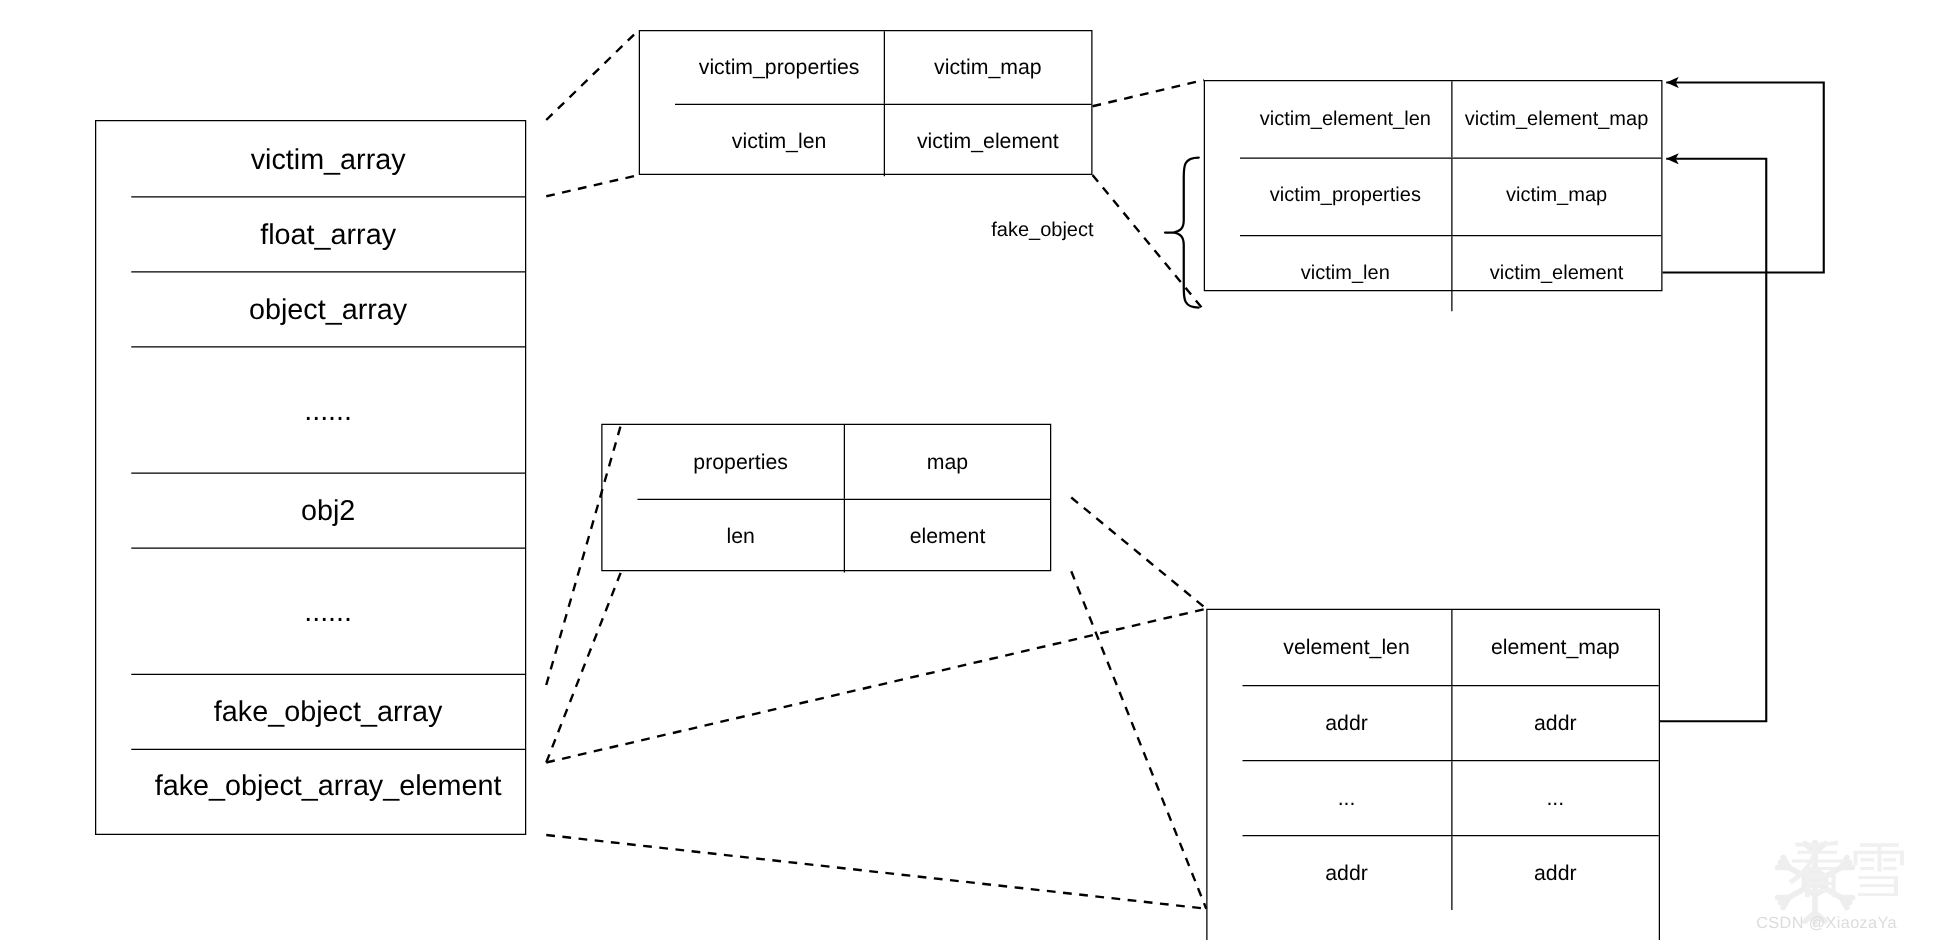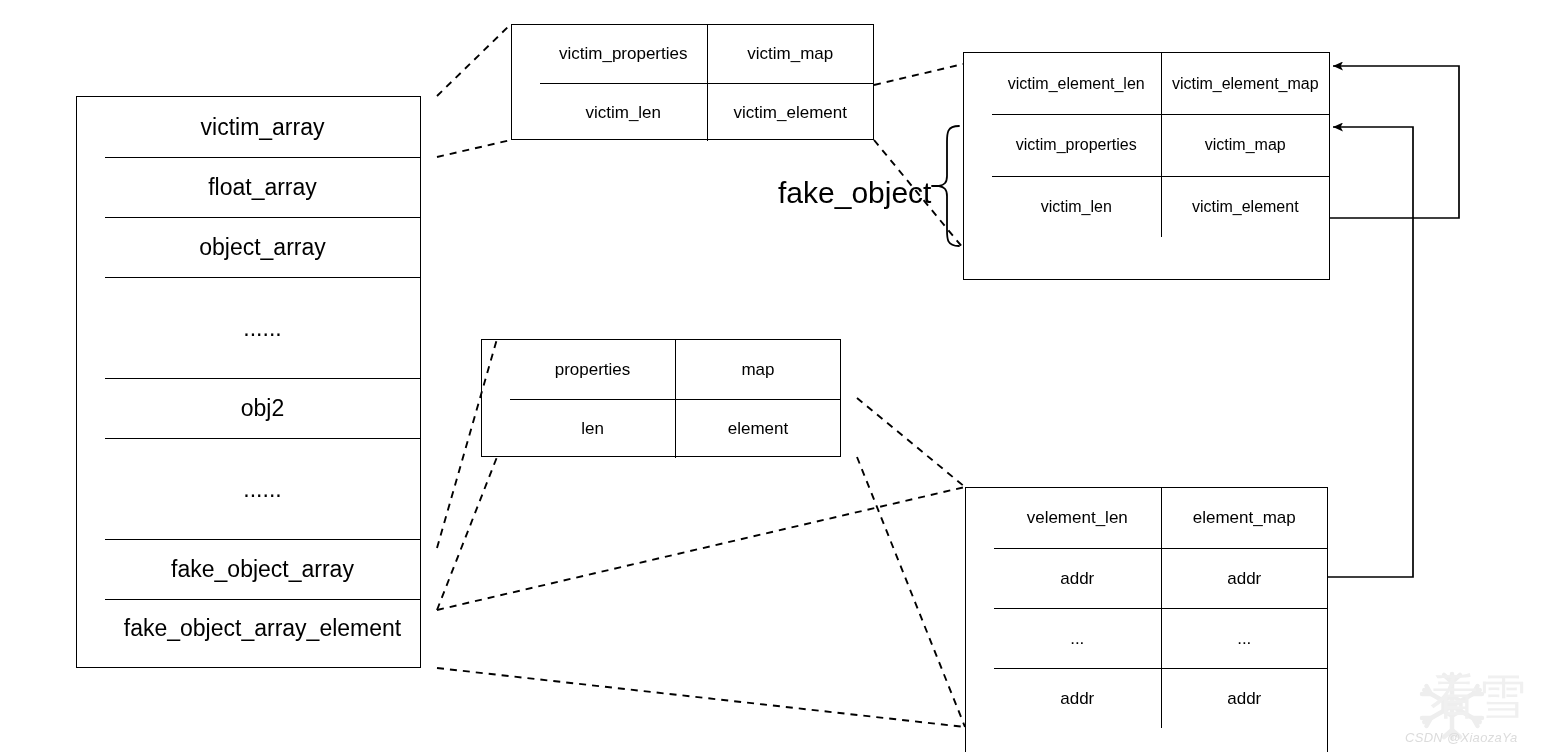--- a/index.html
+++ b/index.html
@@ -71,23 +71,23 @@
     top: 24px;
     width: 363px;
     height: 116px;
   }
   #victim-struct .mrow { height: 58px; }
   #victim-struct .mcell { width: 50%; font-size: 17px; }
 
   
   #fake-object-struct {
     left: 963px;
-    top: 52px;
+    top: 64px;
     width: 367px;
-    height: 228px;
+    height: 169px;
   }
   #fake-object-struct .mrow { height: 61.33px; }
   #fake-object-struct .mcell { width: 50%; font-size: 16px; }
 
   
   #plain-struct {
     left: 481px;
     top: 339px;
     width: 360px;
     height: 118px;
@@ -101,22 +101,23 @@
     top: 487px;
     width: 363px;
     height: 300px;
   }
   #element-table .mrow { height: 60px; }
   #element-table .mcell { width: 50%; font-size: 17px; }
 
   
   .floating-label {
     position: absolute;
-    font-size: 30px;
+    font-size: 16px;
     white-space: nowrap;
+    margin-left: 15px;
   }
   #fake-object-label {
     left: 778px;
     top: 176px;
   }
 
   
   #wires, #dashes, #brace {
     position: absolute;
     left: 0;
@@ -136,21 +137,20 @@
     opacity: 1;
   }
   #watermark-text {
     position: absolute;
     left: 1405px;
     top: 730px;
     font-size: 13px;
     color: #dcdcdc;
     white-space: nowrap;
     letter-spacing: 0.3px;
-    font-style: italic;
   }
   #watermark-cn {
     position: absolute;
     left: 1430px;
     top: 672px;
     font-size: 48px;
     color: #f0f0f0;
     font-family: "DejaVu Sans", sans-serif;
     line-height: 1;
     white-space: nowrap;

